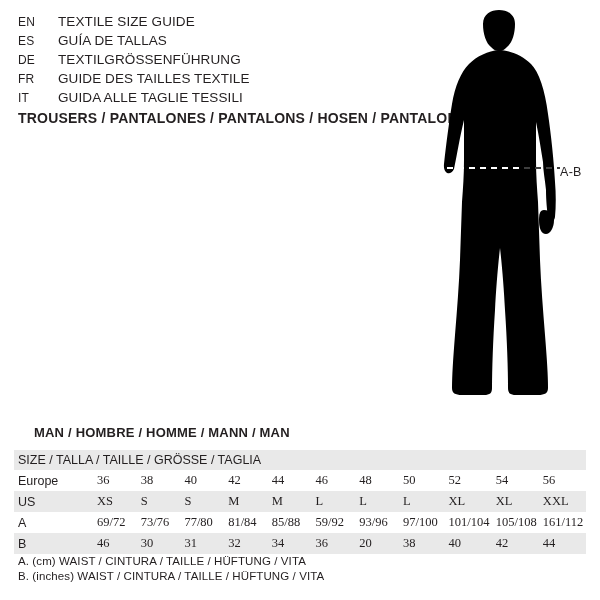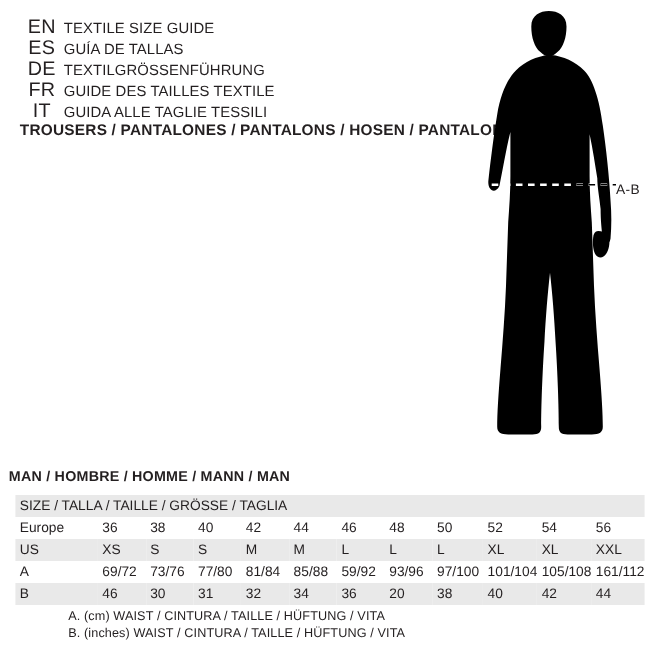--- a/index.html
+++ b/index.html
@@ -28,23 +28,22 @@
     top: 14px;
     width: 330px;
   }
   .lang-row {
     display: flex;
     align-items: baseline;
     height: 19px;
   }
   .lang-code {
     width: 40px;
-    font-size: 18px;
+    font-size: 12px;
     letter-spacing: 0.2px;
-    text-align: center;
   }
   .lang-text {
     font-size: 13.5px;
     letter-spacing: 0.1px;
   }
 
   .section-title {
     position: absolute;
     left: 18px;
     top: 110px;
@@ -66,21 +65,21 @@
     position: absolute;
     left: 160px;
     top: 155px;
     font-size: 12.5px;
     letter-spacing: 0.3px;
   }
 
   
   .man-title {
     position: absolute;
-    left: 8px;
+    left: 34px;
     top: 425px;
     font-size: 13px;
     font-weight: bold;
     letter-spacing: 0.2px;
   }
 
   table.size-table {
     position: absolute;
     left: 14px;
     top: 450px;
@@ -93,30 +92,30 @@
     white-space: nowrap;
   }
   table.size-table tr.shaded td {
     background: #e9e9e9;
   }
   table.size-table td.label-col {
     width: 88px;
   }
   table.size-table td.val {
     width: 44px;
+    font-family: Liberation Serif, serif;
   }
 
   .footnotes {
     position: absolute;
     left: 18px;
     top: 554px;
     font-size: 11.5px;
     line-height: 15px;
     letter-spacing: 0.1px;
-    margin-left: 44px;
   }
 </style>
 </head>
 <body>
 
 <div class="page">
 
   <div class="lang-block">
     <div class="lang-row">
       <span class="lang-code">EN</span>

